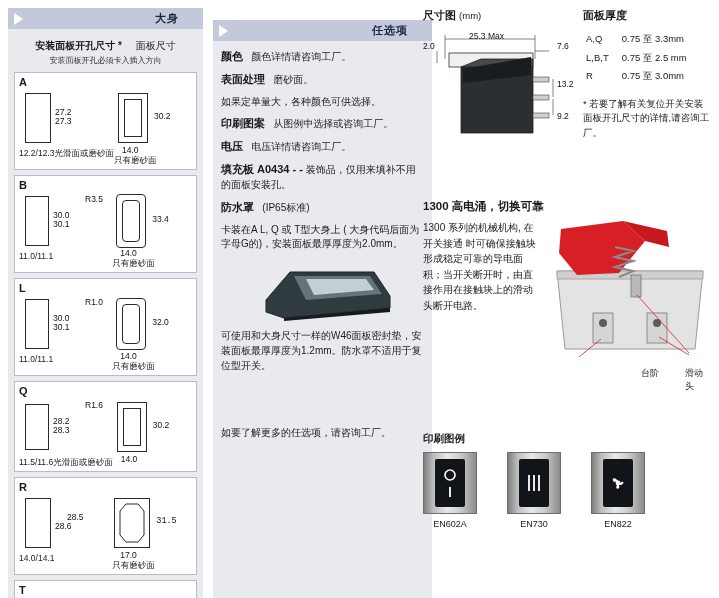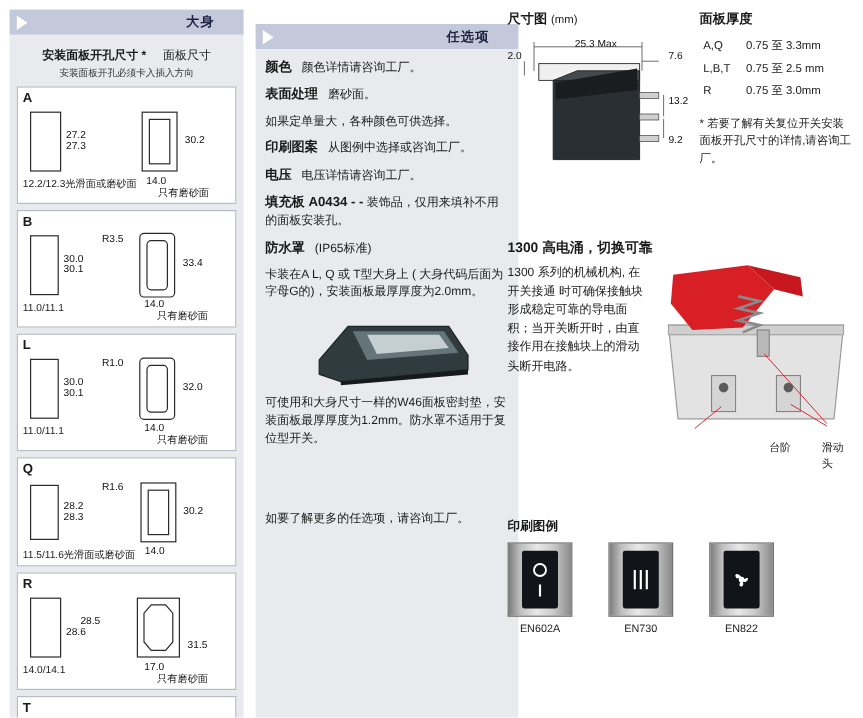--- a/index.html
+++ b/index.html
@@ -57,21 +57,21 @@
     margin-bottom: 5px;
     padding: 3px 4px 2px 4px;
     position: relative;
   }
   .row .code {
     font-weight: bold; font-size: 11px;
     margin-bottom: 1px;
   }
   .row-body { display: flex; align-items: flex-start; }
   .cell-left { width: 96px; position: relative; }
-  .cell-right { width: 82px; position: relative; text-align: center; }
+  .cell-right { width: 82px; position: relative; }
 
   .shape-wrap { position: relative; height: 58px; }
 
   
   .rect {
     position: absolute;
     border: 1px solid #2a2a2a;
     background: #ffffff;
   }
   .rect.rounded { border-radius: 4px; }
@@ -255,21 +255,21 @@
               <div class="dimtxt" style="left:36px; top:27px;">28.6</div>
             </div>
             <div class="caption">14.0/14.1</div>
           </div>
           <div class="cell-right">
             <div class="shape-wrap">
               <div class="rect" style="left:2px; top:4px; width:36px; height:50px;"></div>
               <svg style="position:absolute; left:7px; top:9px;" width="26" height="40">
                 <polygon points="7,1 19,1 25,8 25,32 19,39 7,39 1,32 1,8" fill="#ffffff" stroke="#2a2a2a" stroke-width="1"></polygon>
               </svg>
-              <div class="dimtxt" style="left:44px; top:38px;">31.5</div>
+              <div class="dimtxt" style="left:44px; top:22px;font-family:Liberation Mono, monospace;">31.5</div>
               <div class="dimtxt" style="left:8px; top:56px;">17.0</div>
             </div>
             <div class="caption" style="margin-top:8px;">只有磨砂面</div>
           </div>
         </div>
       </div>
 
       <div class="row">
         <div class="code">T</div>
         <div class="row-body">
@@ -357,21 +357,21 @@
 
       <div style="width:160px;">
         <div class="dim-title">
           <span>尺寸图</span>
           <span style="font-weight:normal; font-size:9.5px;">(mm)</span>
         </div>
 
         <div style="position:relative; width:160px; height:120px;">
 
           <div class="dimtxt" style="left:0px; top:12px;">2.0</div>
-          <div class="dimtxt" style="left:56px; top:2px;">25.3 Max</div>
+          <div class="dimtxt" style="left:46px; top:2px;">25.3 Max</div>
           <div class="dimtxt" style="left:112px; top:12px;padding-left:22px;">7.6</div>
           <div class="dimtxt" style="left:134px; top:50px;">13.2</div>
           <div class="dimtxt" style="left:134px; top:82px;">9.2</div>
 
           <svg width="160" height="120" viewBox="0 0 160 120" style="position:absolute; left:0; top:0;">
 
             <line x1="22" y1="10" x2="112" y2="10" stroke="#333" stroke-width="0.6"></line>
             <line x1="22" y1="6" x2="22" y2="30" stroke="#333" stroke-width="0.6"></line>
             <line x1="112" y1="6" x2="112" y2="30" stroke="#333" stroke-width="0.6"></line>
             <line x1="14" y1="22" x2="14" y2="34" stroke="#333" stroke-width="0.6"></line>

